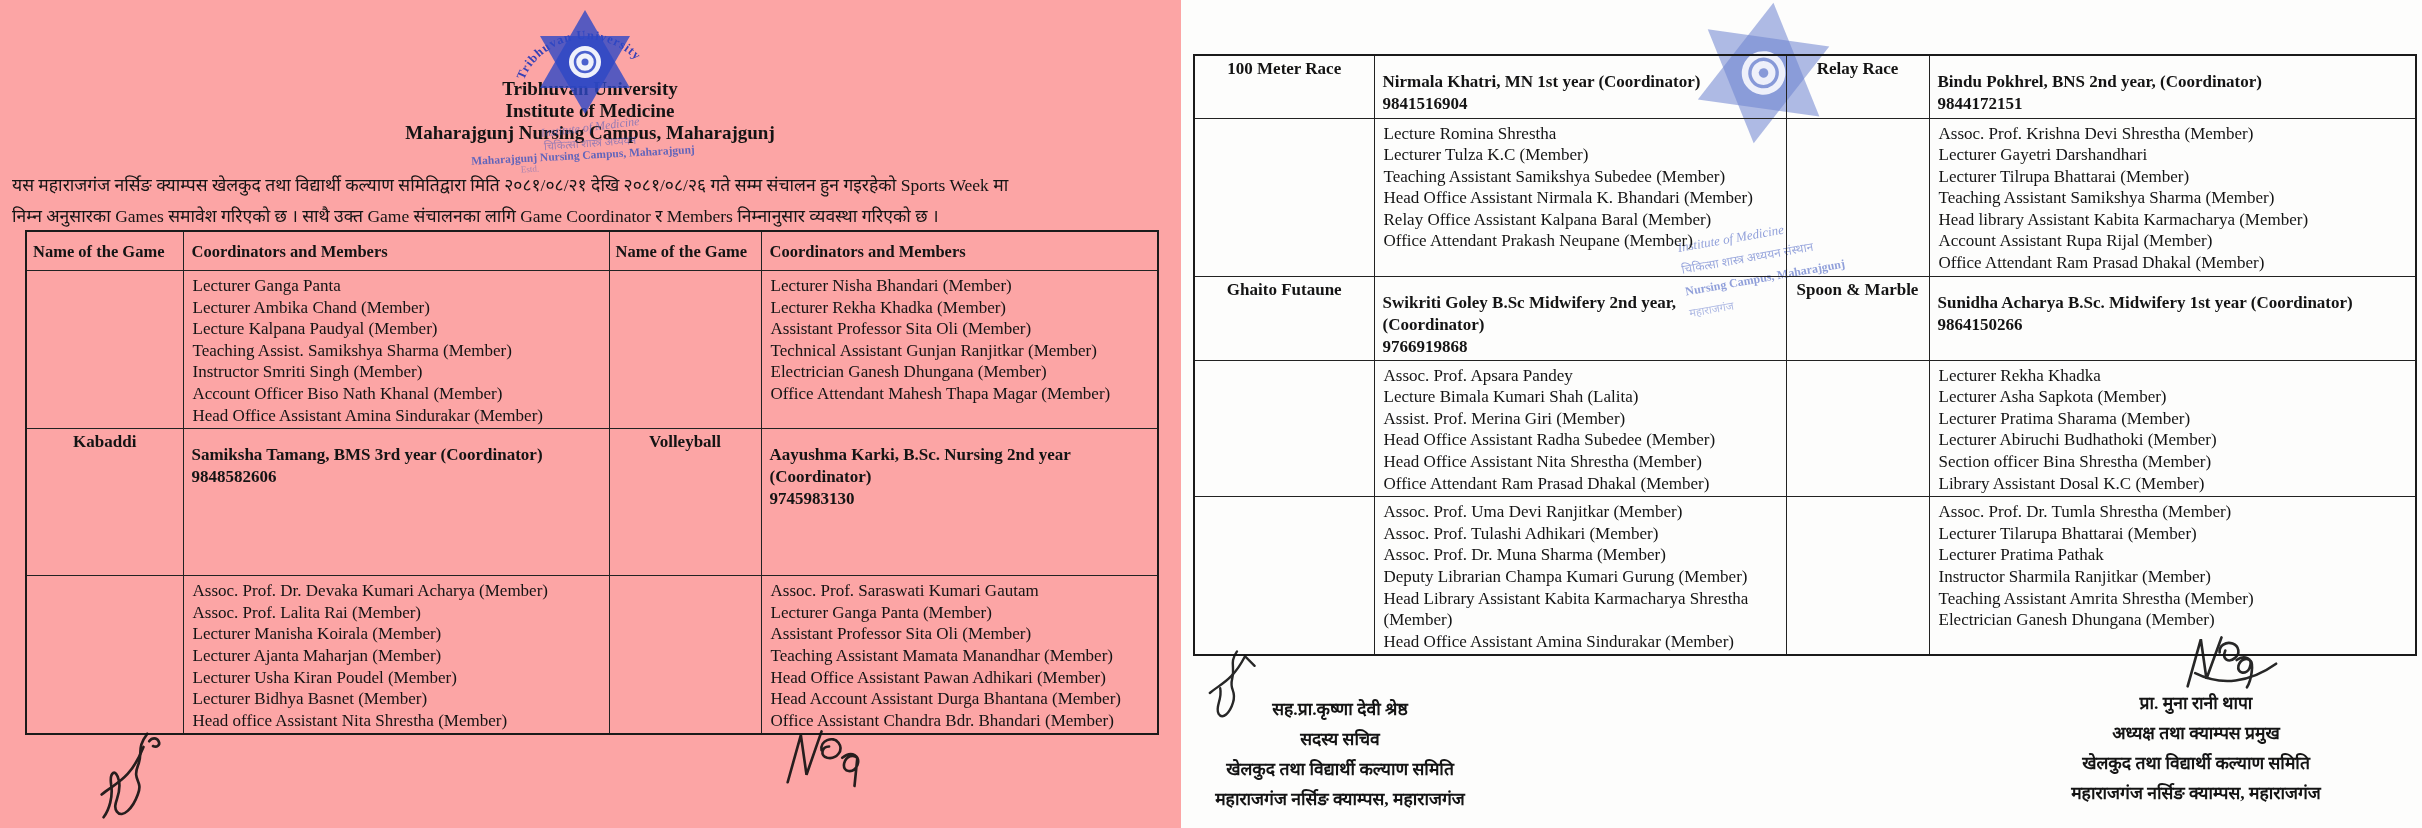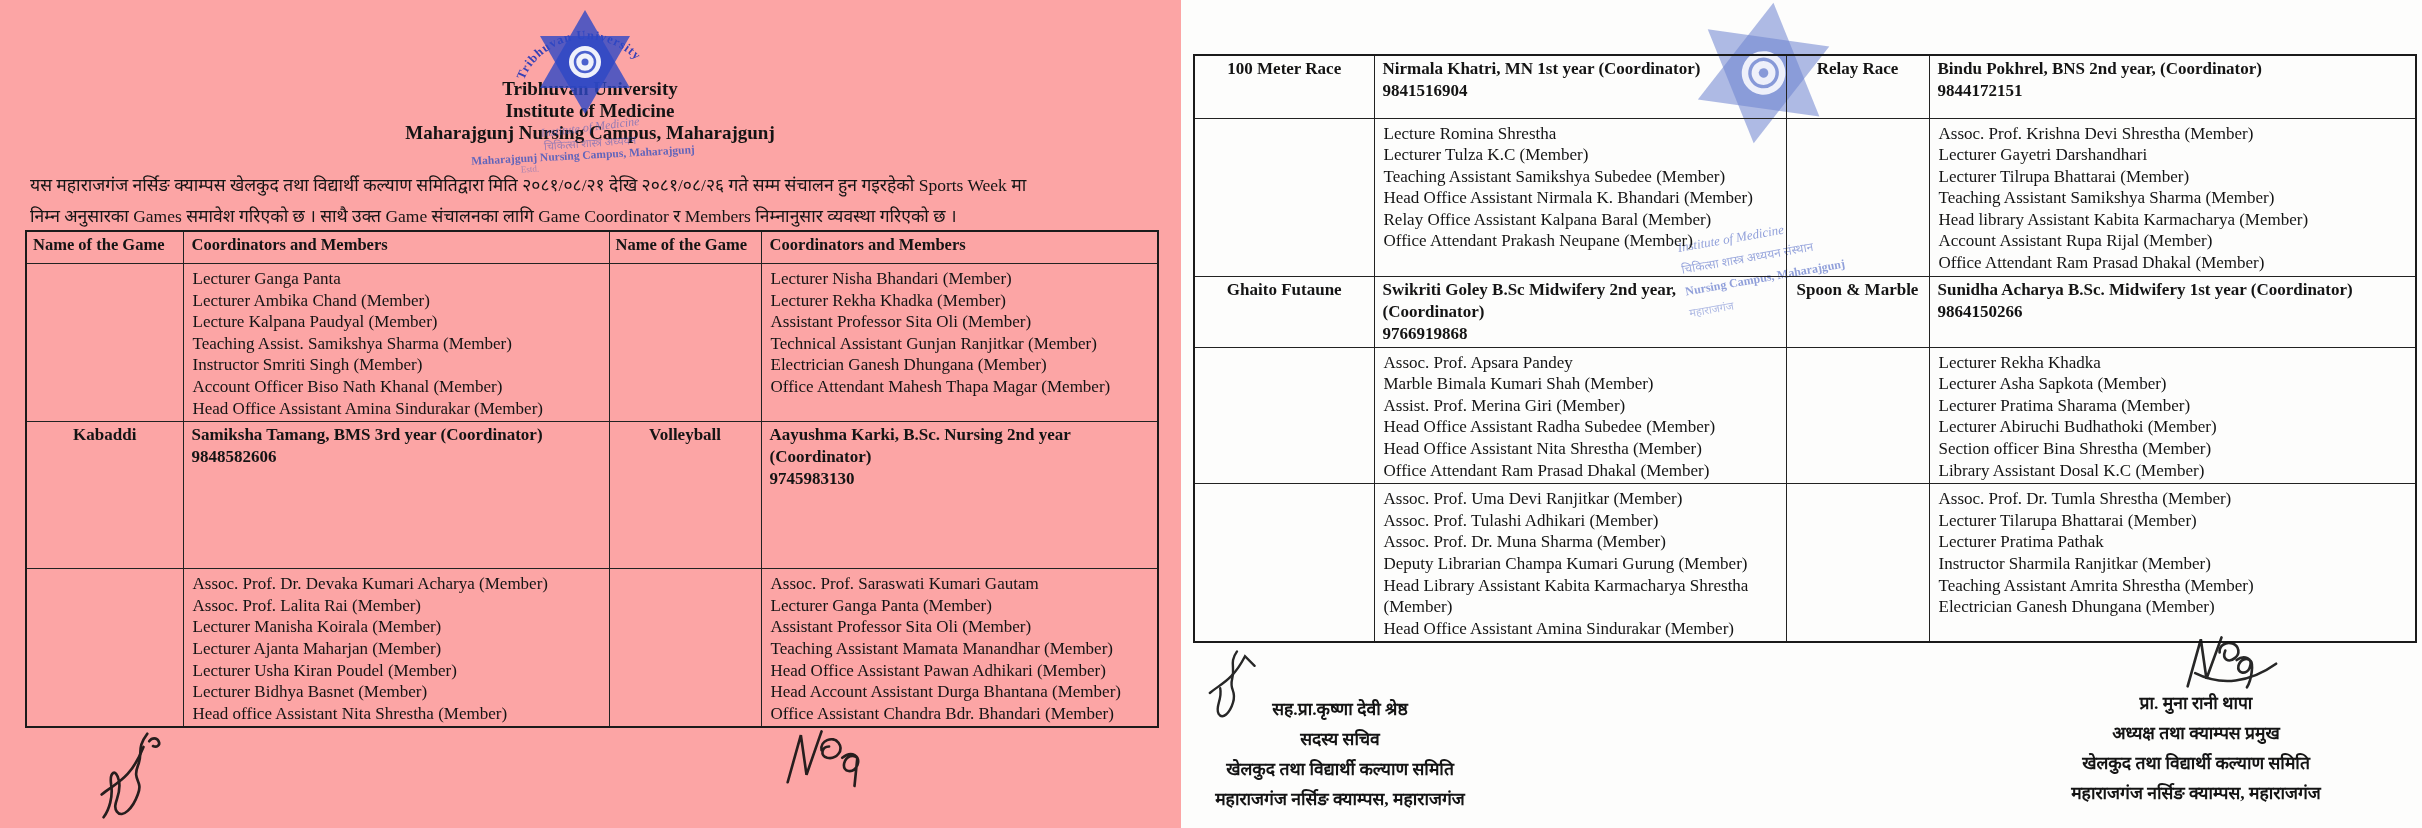--- a/index.html
+++ b/index.html
@@ -13,31 +13,31 @@
   
   .title-block{position:absolute;left:300px;top:78px;width:580px;text-align:center;
                font-weight:bold;font-size:19px;line-height:22px;}
   .emblem{position:absolute;left:500px;top:0;}
   .stamp-text{position:absolute;color:#3c55c0;text-align:center;line-height:14px;}
   .stamp-a{left:440px;top:120px;width:300px;font-size:12px;font-style:italic;opacity:.55;transform:rotate(-7deg);}
   .stamp-b{left:450px;top:136px;width:280px;font-size:11px;opacity:.5;transform:rotate(-4deg);}
   .stamp-c{left:418px;top:148px;width:330px;font-size:11.5px;font-weight:bold;opacity:.8;transform:rotate(-3deg);}
   .stamp-d{left:470px;top:162px;width:120px;font-size:9px;opacity:.45;transform:rotate(-3deg);}
 
-  .intro{position:absolute;left:30px;top:152px;width:1118px;font-size:17.5px;line-height:31px;}
+  .intro{position:absolute;left:12px;top:152px;width:1118px;font-size:17.5px;line-height:31px;}
 
   
   table{border-collapse:collapse;table-layout:fixed;position:absolute;background:transparent;}
   .t1{left:25px;top:230px;width:1132px;border:2.5px solid #1b1b1b;}
   .t2{left:12px;top:54px;width:1222px;border:2.5px solid #1b1b1b;}
   th,td{border:1.6px solid #222;vertical-align:top;font-size:17px;overflow:hidden;}
-  thead th{font-weight:bold;text-align:left;padding:3px 4px 2px 8px;height:26px;font-size:16.5px;}
+  thead th{font-weight:bold;text-align:left;padding:10px 4px 2px 8px;height:26px;font-size:16.5px;}
   th.game-h{padding-left:6px;}
   .game-cell{text-align:center;font-weight:bold;padding-top:3px;}
-  .coord-cell{font-weight:bold;padding:2px 6px 2px 8px;line-height:22px;}
+  .coord-cell{font-weight:bold;padding:15px 6px 2px 8px;line-height:22px;}
   .members-cell{padding:4px 6px 2px 9px;line-height:21.6px;}
   .empty-cell{}
   .t1 tbody tr:nth-child(1){height:68px;}
   .t1 tbody tr:nth-child(2){height:147px;}
   .t1 tbody tr:nth-child(3){height:69px;}
   .t1 tbody tr:nth-child(4){height:177px;}
   .t2 tbody tr:nth-child(1){height:63px;}
   .t2 tbody tr:nth-child(2){height:127px;}
   .t2 tbody tr:nth-child(3){height:60px;}
   .t2 tbody tr:nth-child(4){height:125px;}
@@ -257,21 +257,21 @@
             <td class="game-cell">Spoon &amp; Marble</td>
             <td class="coord-cell">
               <div>Sunidha Acharya B.Sc. Midwifery 1st year (Coordinator)</div>
               <div>9864150266</div>
             </td>
           </tr>
           <tr>
             <td class="empty-cell"></td>
             <td class="members-cell">
               <div>Assoc. Prof. Apsara Pandey</div>
-              <div>Marble Bimala Kumari Shah (Member)</div>
+              <div>Lecture Bimala Kumari Shah (Lalita)</div>
               <div>Assist. Prof. Merina Giri (Member)</div>
               <div>Head Office Assistant Radha Subedee (Member)</div>
               <div>Head Office Assistant Nita Shrestha (Member)</div>
               <div>Office Attendant Ram Prasad Dhakal (Member)</div>
             </td>
             <td class="empty-cell"></td>
             <td class="members-cell">
               <div>Lecturer Rekha Khadka</div>
               <div>Lecturer Asha Sapkota (Member)</div>
               <div>Lecturer Pratima Sharama (Member)</div>

